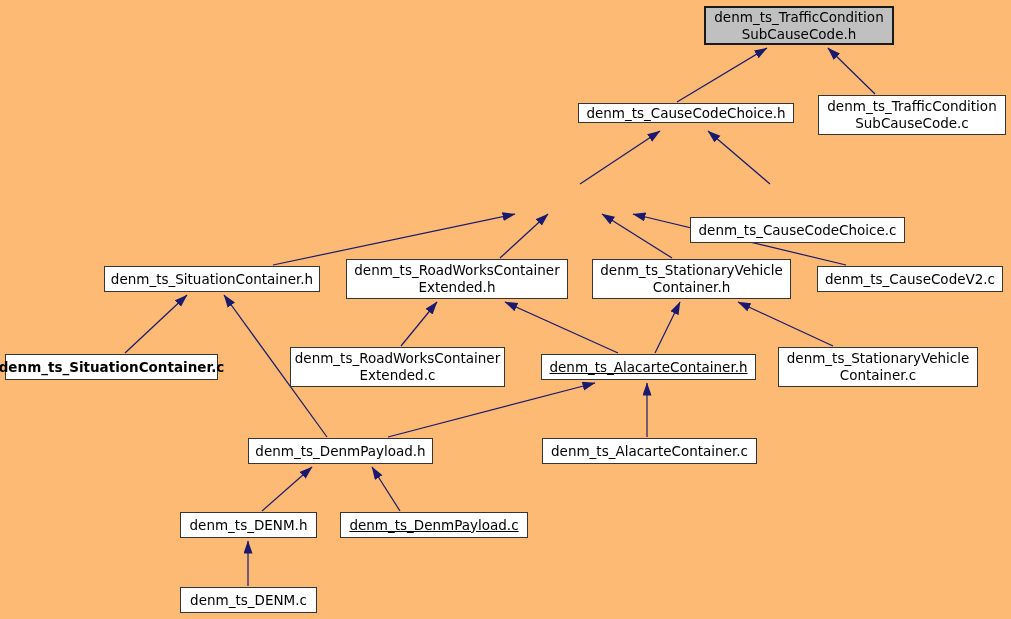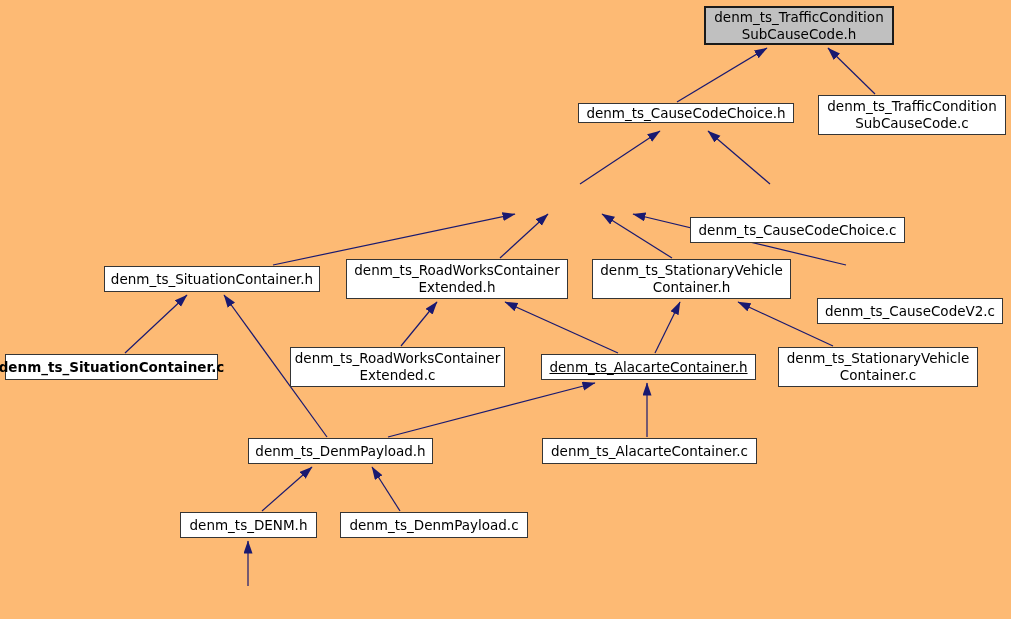--- a/index.html
+++ b/index.html
@@ -77,24 +77,25 @@
 SubCauseCode.h</div>
     <div class="node" title="denm_ts_CauseCodeChoice.h" style="left: 578px; top: 103px; width: 216px; height: 20px;">denm_ts_CauseCodeChoice.h</div>
     <div class="node" title="denm_ts_TrafficConditionSubCauseCode.c" style="left: 818px; top: 95px; width: 188px; height: 40px;">denm_ts_TrafficCondition
 SubCauseCode.c</div>
     <div class="node" title="denm_ts_CauseCodeChoice.c" style="left: 690px; top: 185px; width: 215px; height: 26px; margin-top: 32px;">denm_ts_CauseCodeChoice.c</div>
     <div class="node" title="denm_ts_SituationContainer.h" style="left: 104px; top: 266px; width: 216px; height: 26px;">denm_ts_SituationContainer.h</div>
     <div class="node" title="denm_ts_RoadWorksContainerExtended.h" style="left: 346px; top: 259px; width: 222px; height: 40px;">denm_ts_RoadWorksContainer
 Extended.h</div>
     <div class="node" title="denm_ts_StationaryVehicleContainer.h" style="left: 592px; top: 259px; width: 199px; height: 40px;">denm_ts_StationaryVehicle
 Container.h</div>
-    <div class="node" title="denm_ts_CauseCodeV2.c" style="left: 817px; top: 266px; width: 186px; height: 26px; margin-top: 32px;">denm_ts_CauseCodeV2.c</div>
+    <div class="node" title="denm_ts_CauseCodeV2.c" style="left: 817px; top: 266px; width: 186px; height: 26px;">denm_ts_CauseCodeV2.c</div>
     <div class="node" title="denm_ts_SituationContainer.c" style="left: 5px; top: 354px; width: 213px; height: 26px; font-weight: bold;">denm_ts_SituationContainer.c</div>
     <div class="node" title="denm_ts_RoadWorksContainerExtended.c" style="left: 290px; top: 347px; width: 215px; height: 40px;">denm_ts_RoadWorksContainer
 Extended.c</div>
     <div class="node" title="denm_ts_AlacarteContainer.h" style="left: 541px; top: 354px; width: 215px; height: 26px; text-decoration: underline;">denm_ts_AlacarteContainer.h</div>
     <div class="node" title="denm_ts_StationaryVehicleContainer.c" style="left: 778px; top: 347px; width: 200px; height: 40px;">denm_ts_StationaryVehicle
 Container.c</div>
     <div class="node" title="denm_ts_AlacarteContainer.c" style="left: 542px; top: 438px; width: 215px; height: 26px;">denm_ts_AlacarteContainer.c</div>
     <div class="node" title="denm_ts_DenmPayload.h" style="left: 248px; top: 438px; width: 185px; height: 26px;">denm_ts_DenmPayload.h</div>
     <div class="node" title="denm_ts_DENM.h" style="left: 180px; top: 512px; width: 137px; height: 26px;">denm_ts_DENM.h</div>
-    <div class="node" title="denm_ts_DenmPayload.c" style="left: 340px; top: 512px; width: 188px; height: 26px;">denm_ts_DenmPayload.c</div>
+    <div class="node" title="denm_ts_DenmPayload.c" style="left: 340px; top: 512px; width: 188px; height: 26px; text-decoration: underline;">denm_ts_DenmPayload.c</div>
+    <div class="node" title="denm_ts_DENM.c" style="left: 180px; top: 587px; width: 137px; height: 26px;">denm_ts_DENM.c</div>
   </div>
 
 </body></html>

